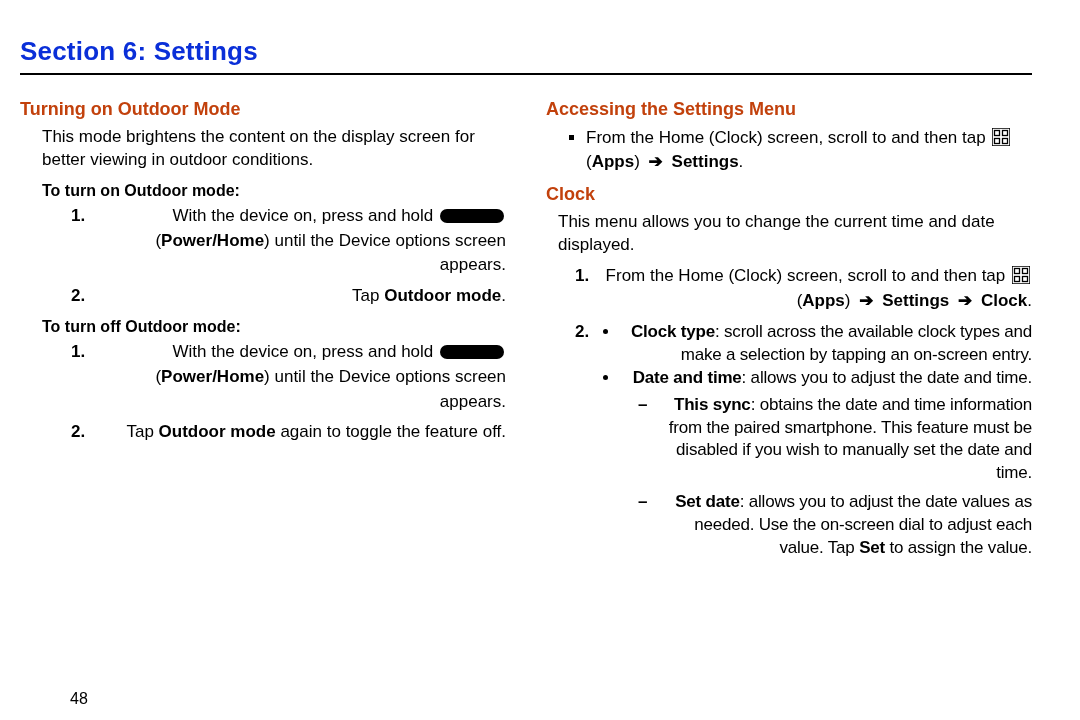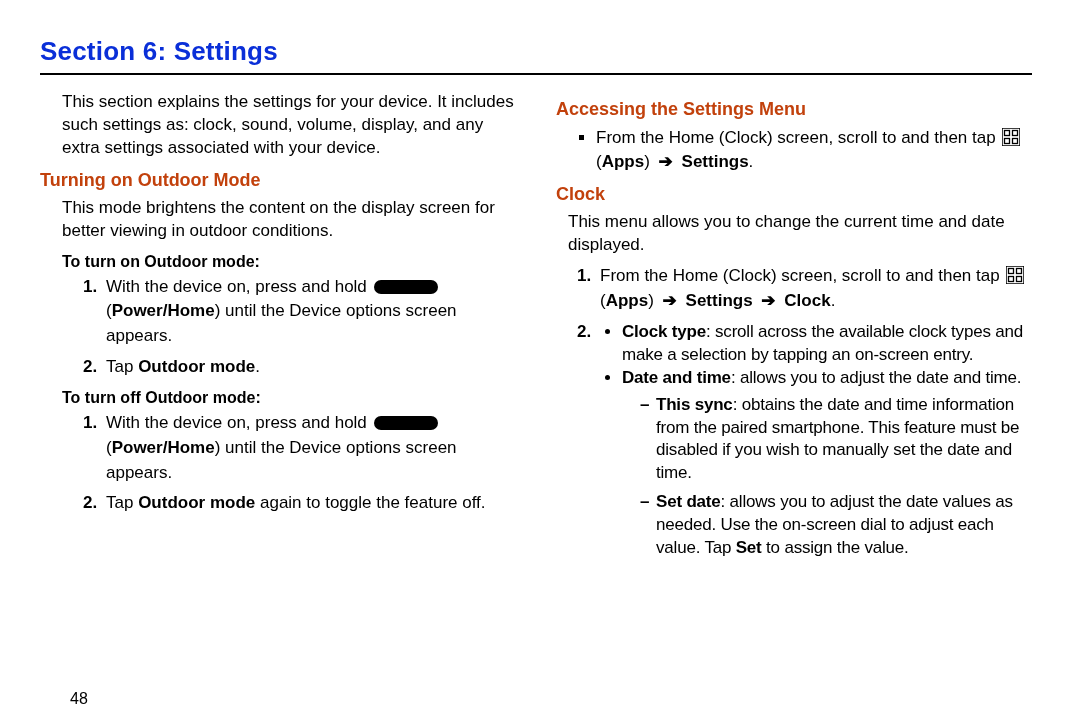--- a/index.html
+++ b/index.html
@@ -5,21 +5,21 @@
   html, body {
     margin: 0;
     padding: 0;
     width: 1080px;
     height: 720px;
     background: #fff;
     font-family: Arial, Helvetica, sans-serif;
     color: #000;
   }
   .page {
-    padding: 36px 48px 0 40px;
+    padding: 36px 48px 0 20px;
     box-sizing: border-box;
     width: 1080px;
     height: 720px;
     border-radius: 12px;
   }
   .section-title {
     font-family: "Arial Black", Arial, sans-serif;
     font-weight: 900;
     font-size: 26px;
     color: #0a2fd8;
@@ -57,22 +57,23 @@
     margin: 10px 0 4px 22px;
     font-family: Arial, Helvetica, sans-serif;
   }
   ol.numlist {
     margin: 2px 0 2px 42px;
     padding: 0 0 0 20px;
     font-size: 17px;
     line-height: 1.45;
   }
   ol.numlist > li {
-    margin: 0 0 6px 0;
+    margin: 0 0 6px 8px;
     padding-left: 4px;
+    text-align: right;
   }
   ol.numlist > li::marker {
     font-weight: 700;
   }
   ul.square {
     list-style: square;
     margin: 0 0 4px 22px;
     padding: 0 0 0 18px;
     font-size: 17px;
     line-height: 1.4;
@@ -139,21 +140,20 @@
 <body>
 
 <div class="page">
 
   <h1 class="section-title">Section 6: Settings</h1>
   <hr class="rule">
 
   <div class="cols">
 
     <div class="col">
-      <p class="body-text">This section explains the settings for your device. It includes such settings as: clock, sound, volume, display, and any extra settings associated with your device.</p>
 
       <div class="h2">Turning on Outdoor Mode</div>
       <p class="body-text">This mode brightens the content on the display screen for better viewing in outdoor conditions.</p>
 
       <div class="bold-small">To turn on Outdoor mode:</div>
       <ol class="numlist">
         <li>
           <span>With the device on, press and hold </span>
           <span class="power-key"></span>
           <span> (</span><span class="b">Power/Home</span><span>) until the Device options screen appears.</span>

